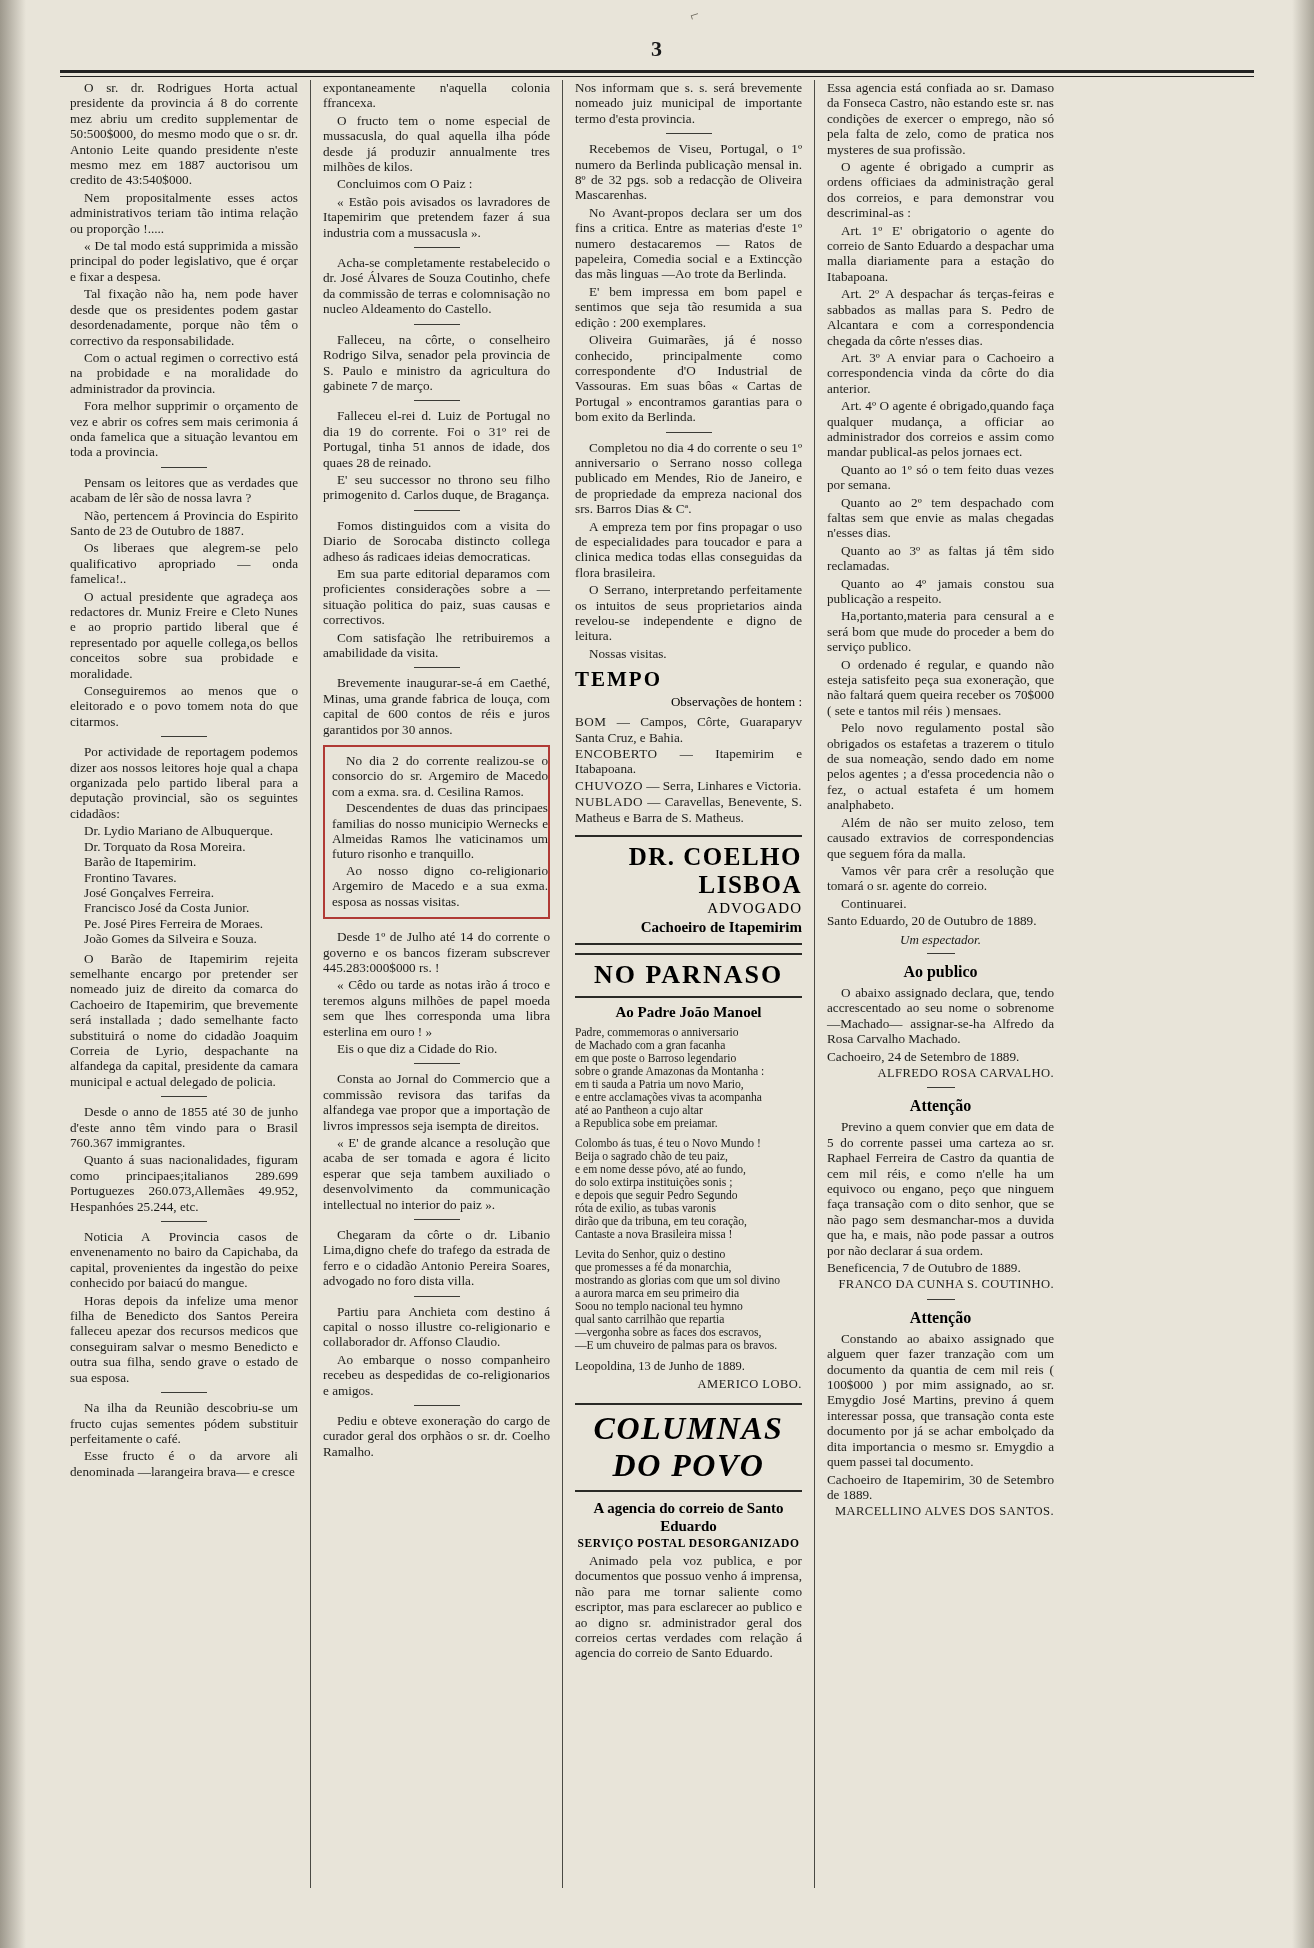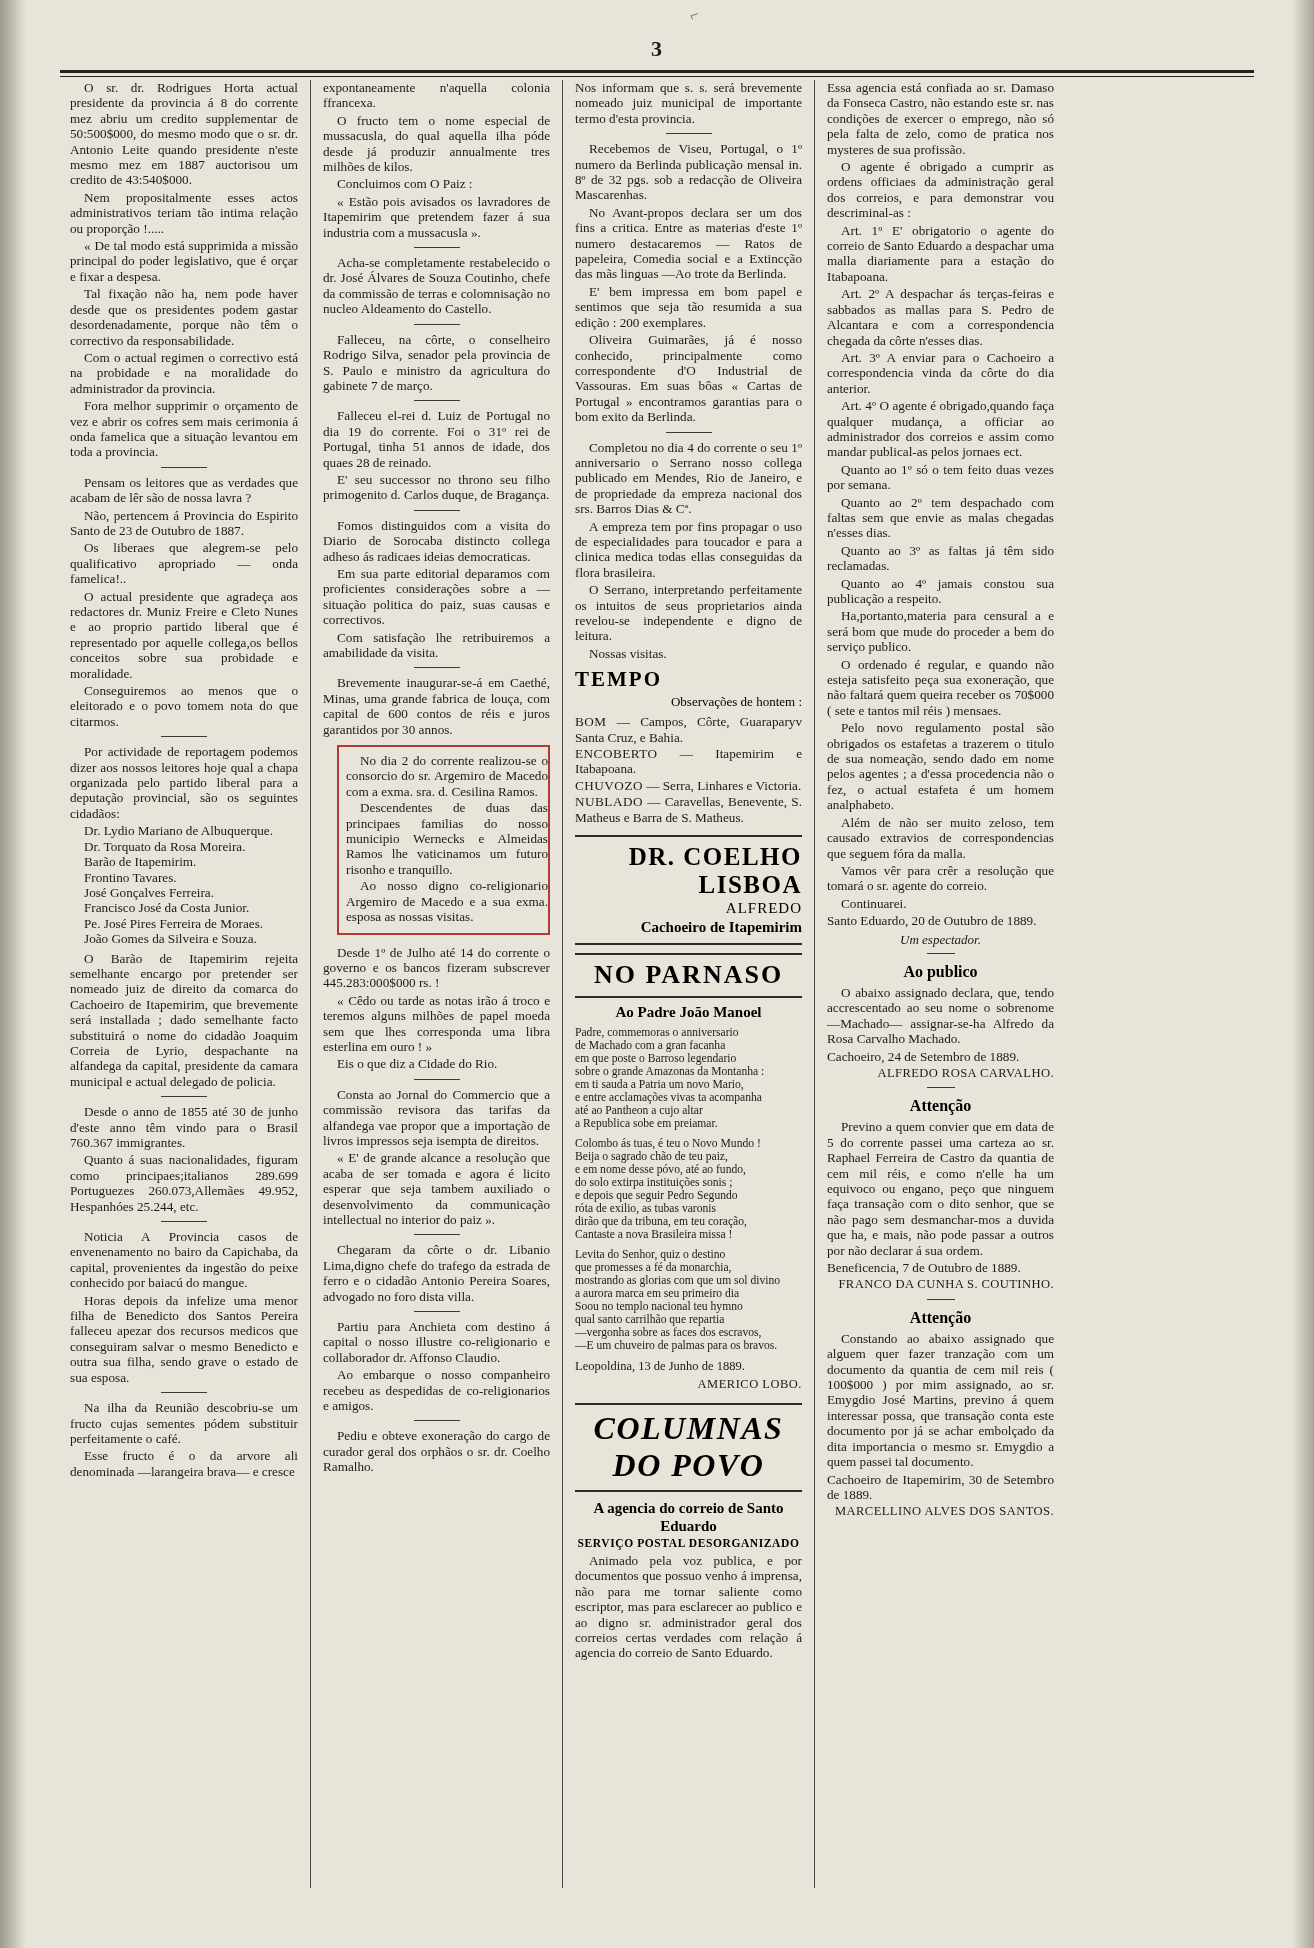--- a/index.html
+++ b/index.html
@@ -77,21 +77,21 @@
     border-top: 1px solid #3a3a35;
     margin: 6px auto 6px auto;
   }
   .namelist p {
     text-indent: 14px;
     margin-bottom: 0;
   }
   .boxed {
     border: 2px solid #b03a34;
     padding: 6px 0 7px 7px;
-    margin: 8px 0 10px 14px;
+    margin: 8px 0 10px 0;
   }
   .boxed p { margin-bottom: 1px; }
   .tempo-title {
     text-align: left;
     font-weight: bold;
     font-size: 21px;
     letter-spacing: 2px;
     margin: 6px 0 2px 0;
   }
   .tempo-sub {
@@ -342,21 +342,21 @@
 
       <div class="tempo-title">TEMPO</div>
       <div class="tempo-sub">Observações de hontem :</div>
       <p class="tempo-line"><span class="lbl">BOM</span> <span>— Campos, Côrte, Guaraparyv Santa Cruz, e Bahia.</span></p>
       <p class="tempo-line"><span class="lbl">ENCOBERTO</span> <span>— Itapemirim e Itabapoana.</span></p>
       <p class="tempo-line"><span class="lbl">CHUVOZO</span> <span>— Serra, Linhares e Victoria.</span></p>
       <p class="tempo-line"><span class="lbl">NUBLADO</span> <span>— Caravellas, Benevente, S. Matheus e Barra de S. Matheus.</span></p>
 
       <div class="ad-box">
         <div class="ad-title">DR. COELHO LISBOA</div>
-        <div class="ad-sub">ALFREDO</div>
+        <div class="ad-sub">ADVOGADO</div>
         <div class="ad-sub2">Cachoeiro de Itapemirim</div>
       </div>
 
       <div class="parnaso-box">
         <div class="parnaso-title">NO PARNASO</div>
       </div>
       <div class="poem-head">Ao Padre João Manoel</div>
 
       <div class="verse-group">
         <p class="verse">Padre, commemoras o anniversario</p>

